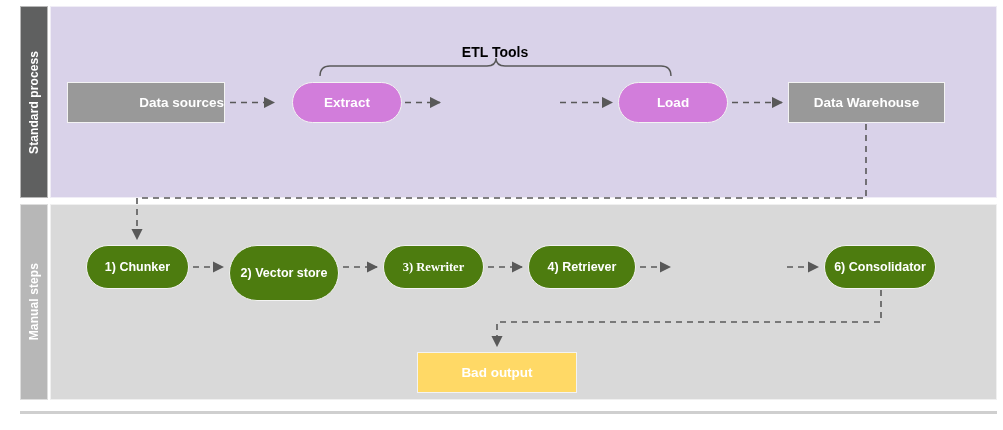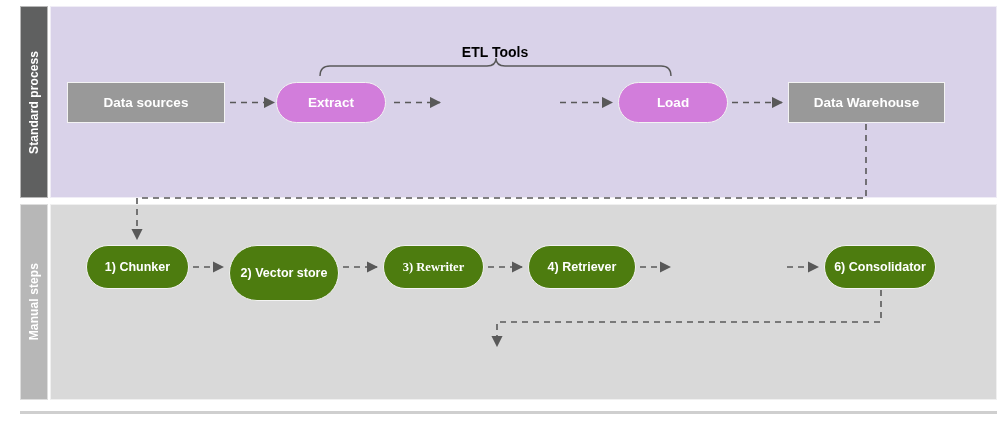--- a/index.html
+++ b/index.html
@@ -71,22 +71,22 @@
     line-height: 1.15;
     border: 1px solid #f3f3f3;
     z-index: 5;
   }
   .node-rect  { background: #999999; font-size: 13.5px; }
   .node-pill  { background: #d27ddb; border-radius: 999px; font-size: 13.5px; }
   .node-step  { background: #4d7c0f; border-radius: 999px; font-size: 12.5px; }
   .node-warn  { background: #ffd966; font-size: 13.5px; }
 
   
-  #node-data-sources { left: 67px;  top: 82px;  width: 158px; height: 41px; }
-  #node-extract      { left: 276px; top: 82px;  width: 110px; height: 41px; }
+  #node-data-sources { left: 67px;  top: 82px;  width: 158px; height: 41px; justify-content: flex-end; }
+  #node-extract      { left: 292px; top: 82px;  width: 110px; height: 41px; }
   #node-transform    { left: 446px; top: 82px;  width: 110px; height: 41px; }
   #node-load         { left: 618px; top: 82px;  width: 110px; height: 41px; justify-content: center; }
   #node-warehouse    { left: 788px; top: 82px;  width: 157px; height: 41px; }
 
   
   #node-chunker      { left: 86px;  top: 245px; width: 103px; height: 44px; }
   #node-vectorstore  { left: 229px; top: 245px; width: 110px; height: 56px; }
   #node-rewriter     { left: 383px; top: 245px; width: 101px; height: 44px; font-family: Liberation Serif, serif; }
   #node-retriever    { left: 528px; top: 245px; width: 108px; height: 44px; }
   #node-reranker     { left: 676px; top: 245px; width: 107px; height: 44px; }
@@ -180,14 +180,17 @@
   <div class="node node-step" id="node-rewriter">
     <span>3) Rewriter</span>
   </div>
   <div class="node node-step" id="node-retriever">
     <span>4) Retriever</span>
   </div>
   <div class="node node-step" id="node-consolidator">
     <span>6) Consolidator</span>
   </div>
 
+  <div class="node node-warn" id="node-bad-output">
+    <span>Bad output</span>
+  </div>
 
 </div>
 
 </body></html>

